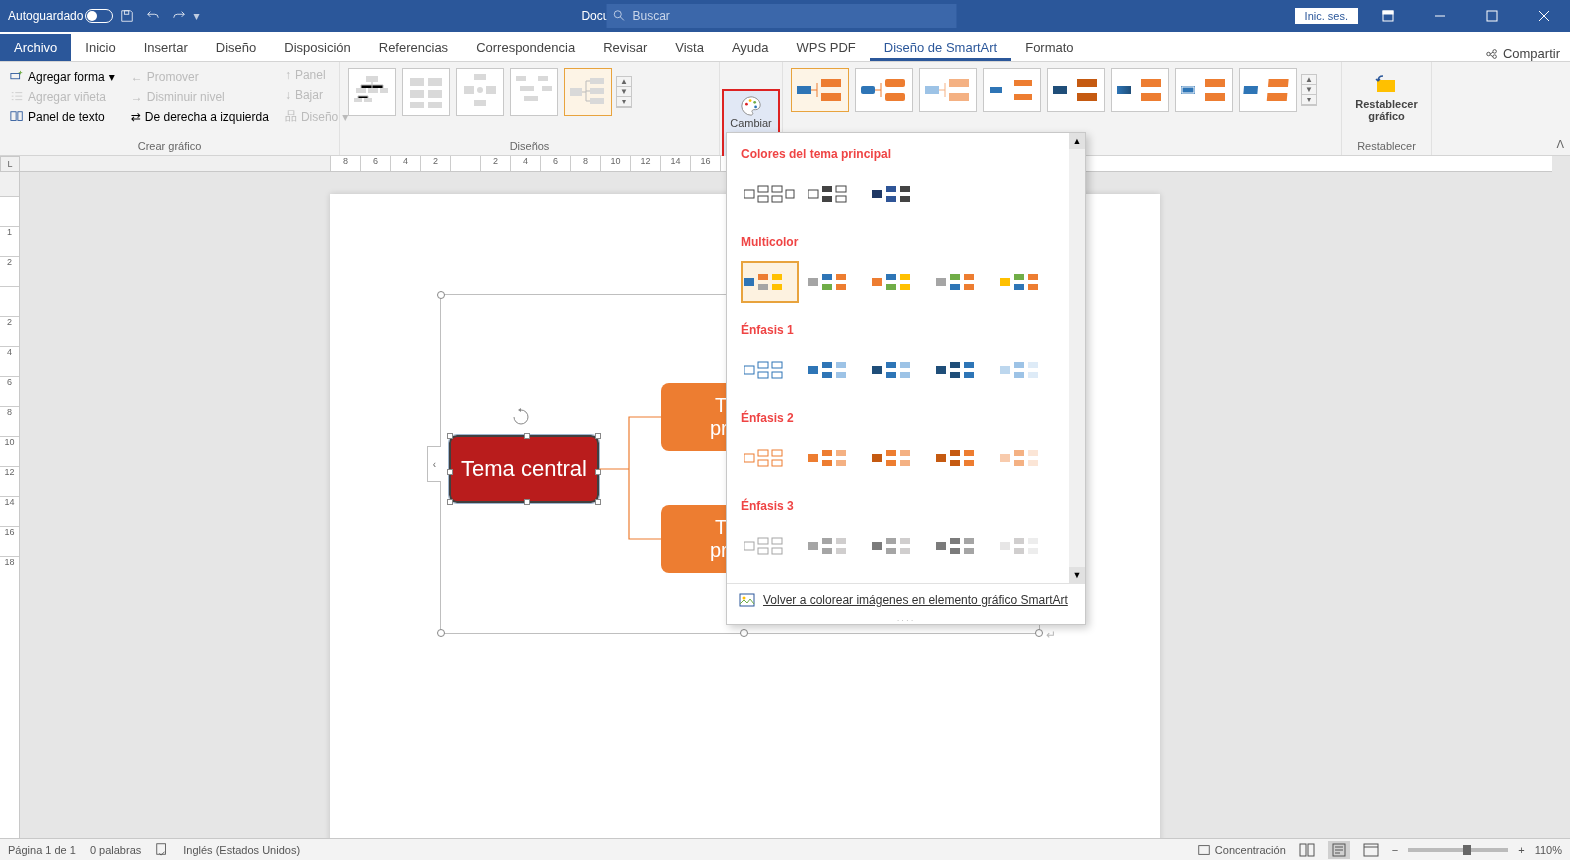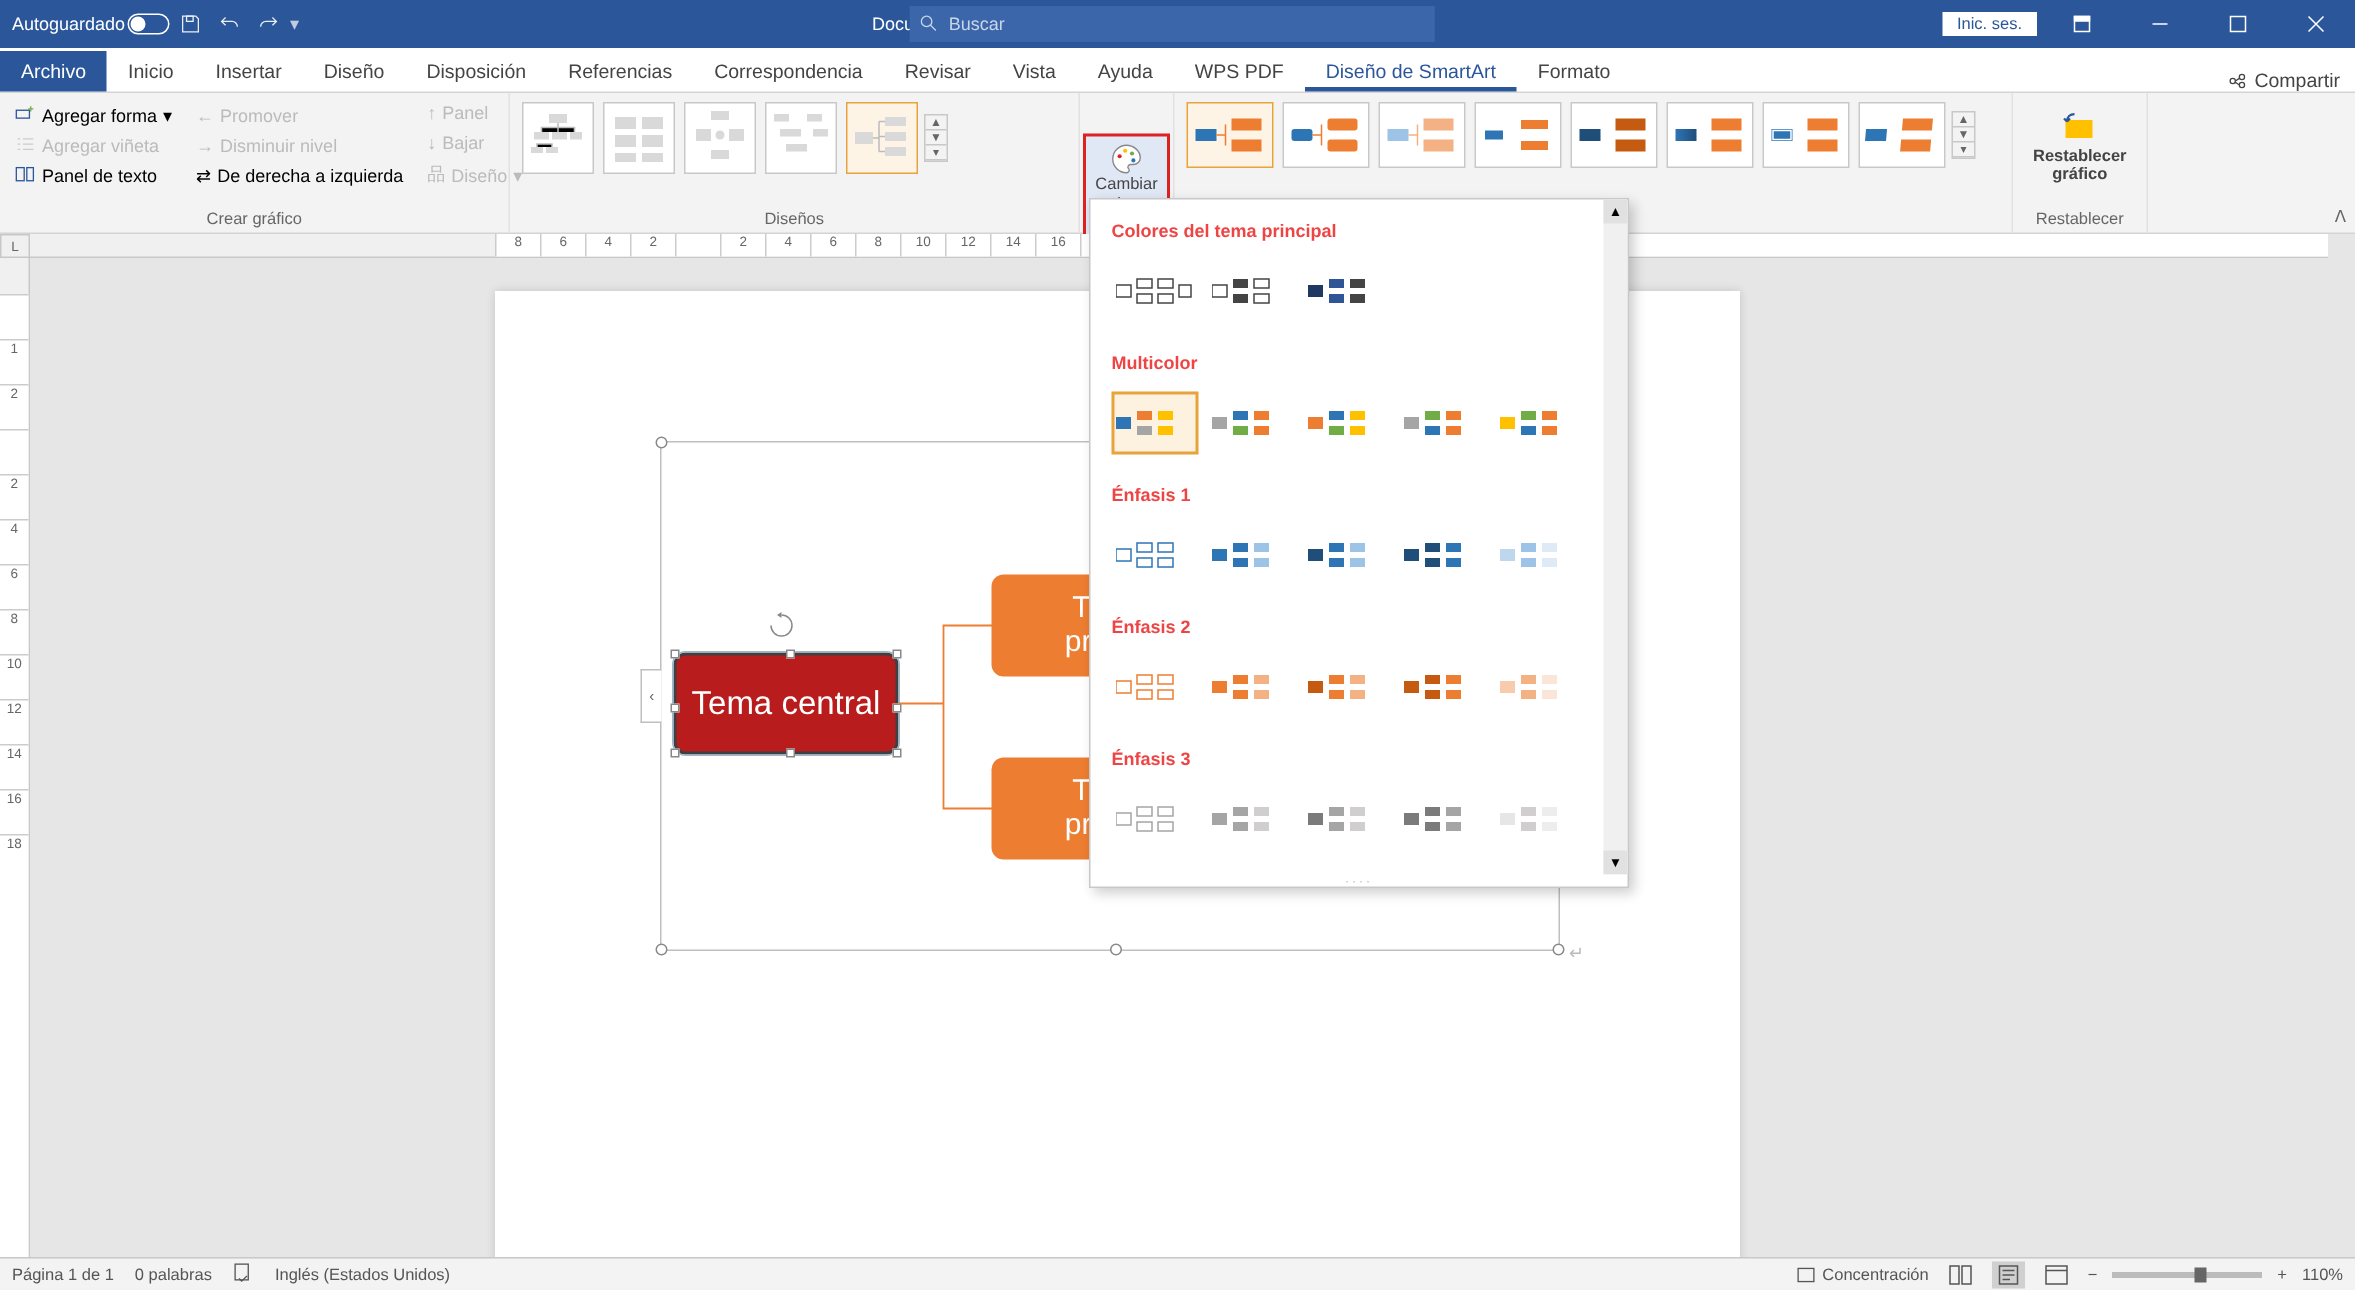--- a/index.html
+++ b/index.html
@@ -690,20 +690,28 @@
           <svg viewBox="0 0 52 18">
             <rect x="0" y="5" width="10" height="8" fill="#e7e6e6"></rect>
             <rect x="14" y="1" width="10" height="6" fill="#d0cece"></rect>
             <rect x="14" y="11" width="10" height="6" fill="#d0cece"></rect>
             <rect x="28" y="1" width="10" height="6" fill="#ededed"></rect>
             <rect x="28" y="11" width="10" height="6" fill="#ededed"></rect>
           </svg>
         </div>
     </div>
   </div>
+  <div class="cd-footer">
+    <svg width="16" height="16" viewBox="0 0 16 16">
+        <rect x="1" y="2" width="14" height="12" fill="none" stroke="#2b579a"></rect>
+        <circle cx="5" cy="6" r="1.5" fill="#ffc000"></circle>
+        <path d="M1 12l4-4 3 3 3-4 4 5" fill="none" stroke="#70ad47"></path>
+      </svg>
+    <span>Volver a colorear imágenes en elemento gráfico SmartArt</span>
+  </div>
   <div class="cd-grip">····</div>
 </div>
 
 <div class="statusbar">
   <span>Página 1 de 1</span>
   <span>0 palabras</span>
   <span><svg width="14" height="14" viewBox="0 0 16 16">
         <rect x="2" y="2" width="10" height="12" fill="none" stroke="#555"></rect>
         <path d="M5 13l2 2 4-4" fill="none" stroke="#555"></path>
       </svg></span>

